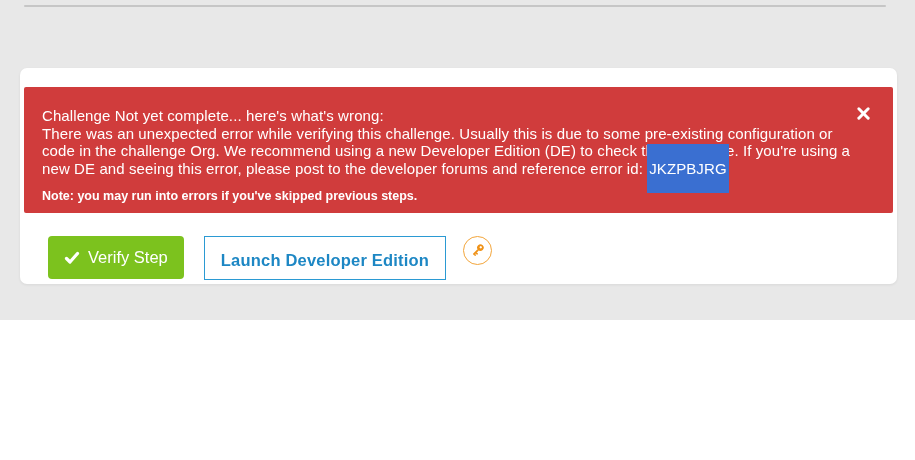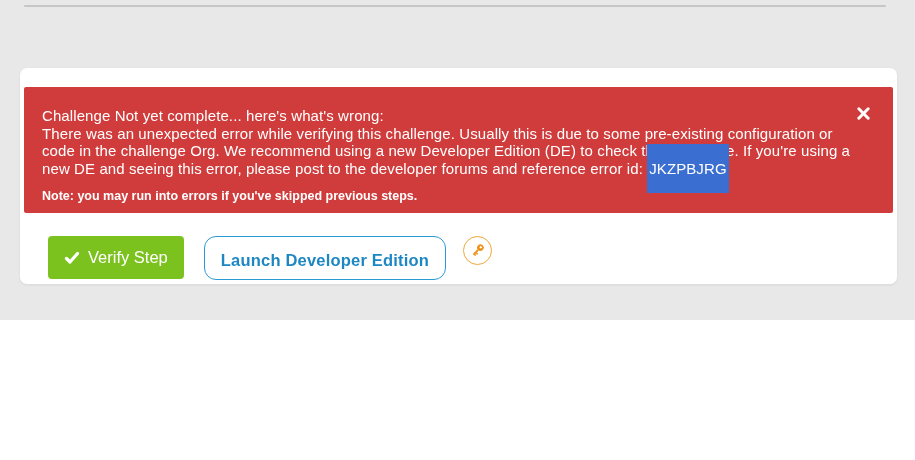--- a/index.html
+++ b/index.html
@@ -76,21 +76,21 @@
     font-size: 16.5px;
     padding: 0 16px;
     display: flex; align-items: center; gap: 8px;
     cursor: pointer;
   }
   .launch-btn {
     height: 44px;
     margin-left: 20px;
     background: #ffffff;
     border: 1px solid #2b9ad3;
-    border-radius: 12px;
+    border-radius: 0;
     color: #1d87c4;
     font-family: "Liberation Sans", sans-serif;
     font-weight: bold;
     font-size: 16.5px;
     letter-spacing: 0.2px;
     padding: 14px 16px;
     cursor: pointer;
   }
   .key-btn {
     width: 29px; height: 29px;

